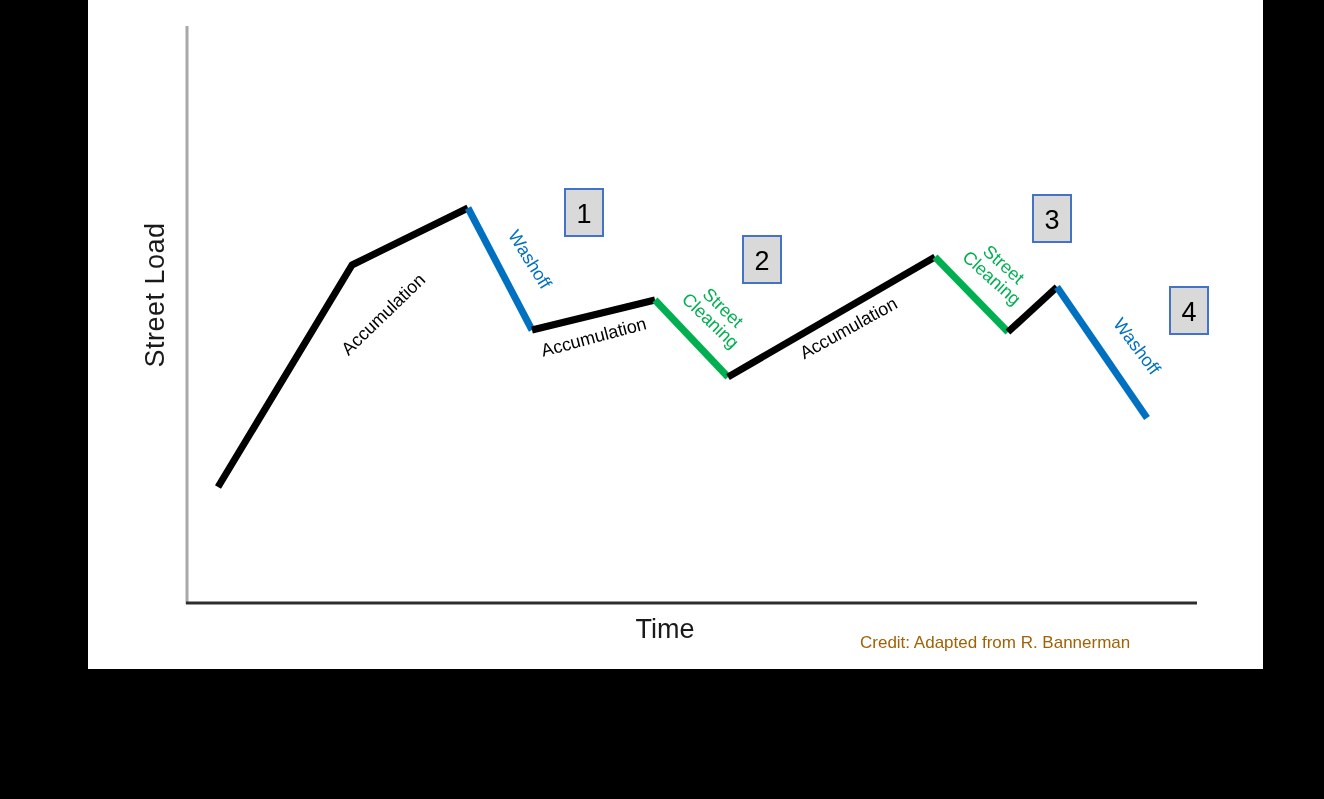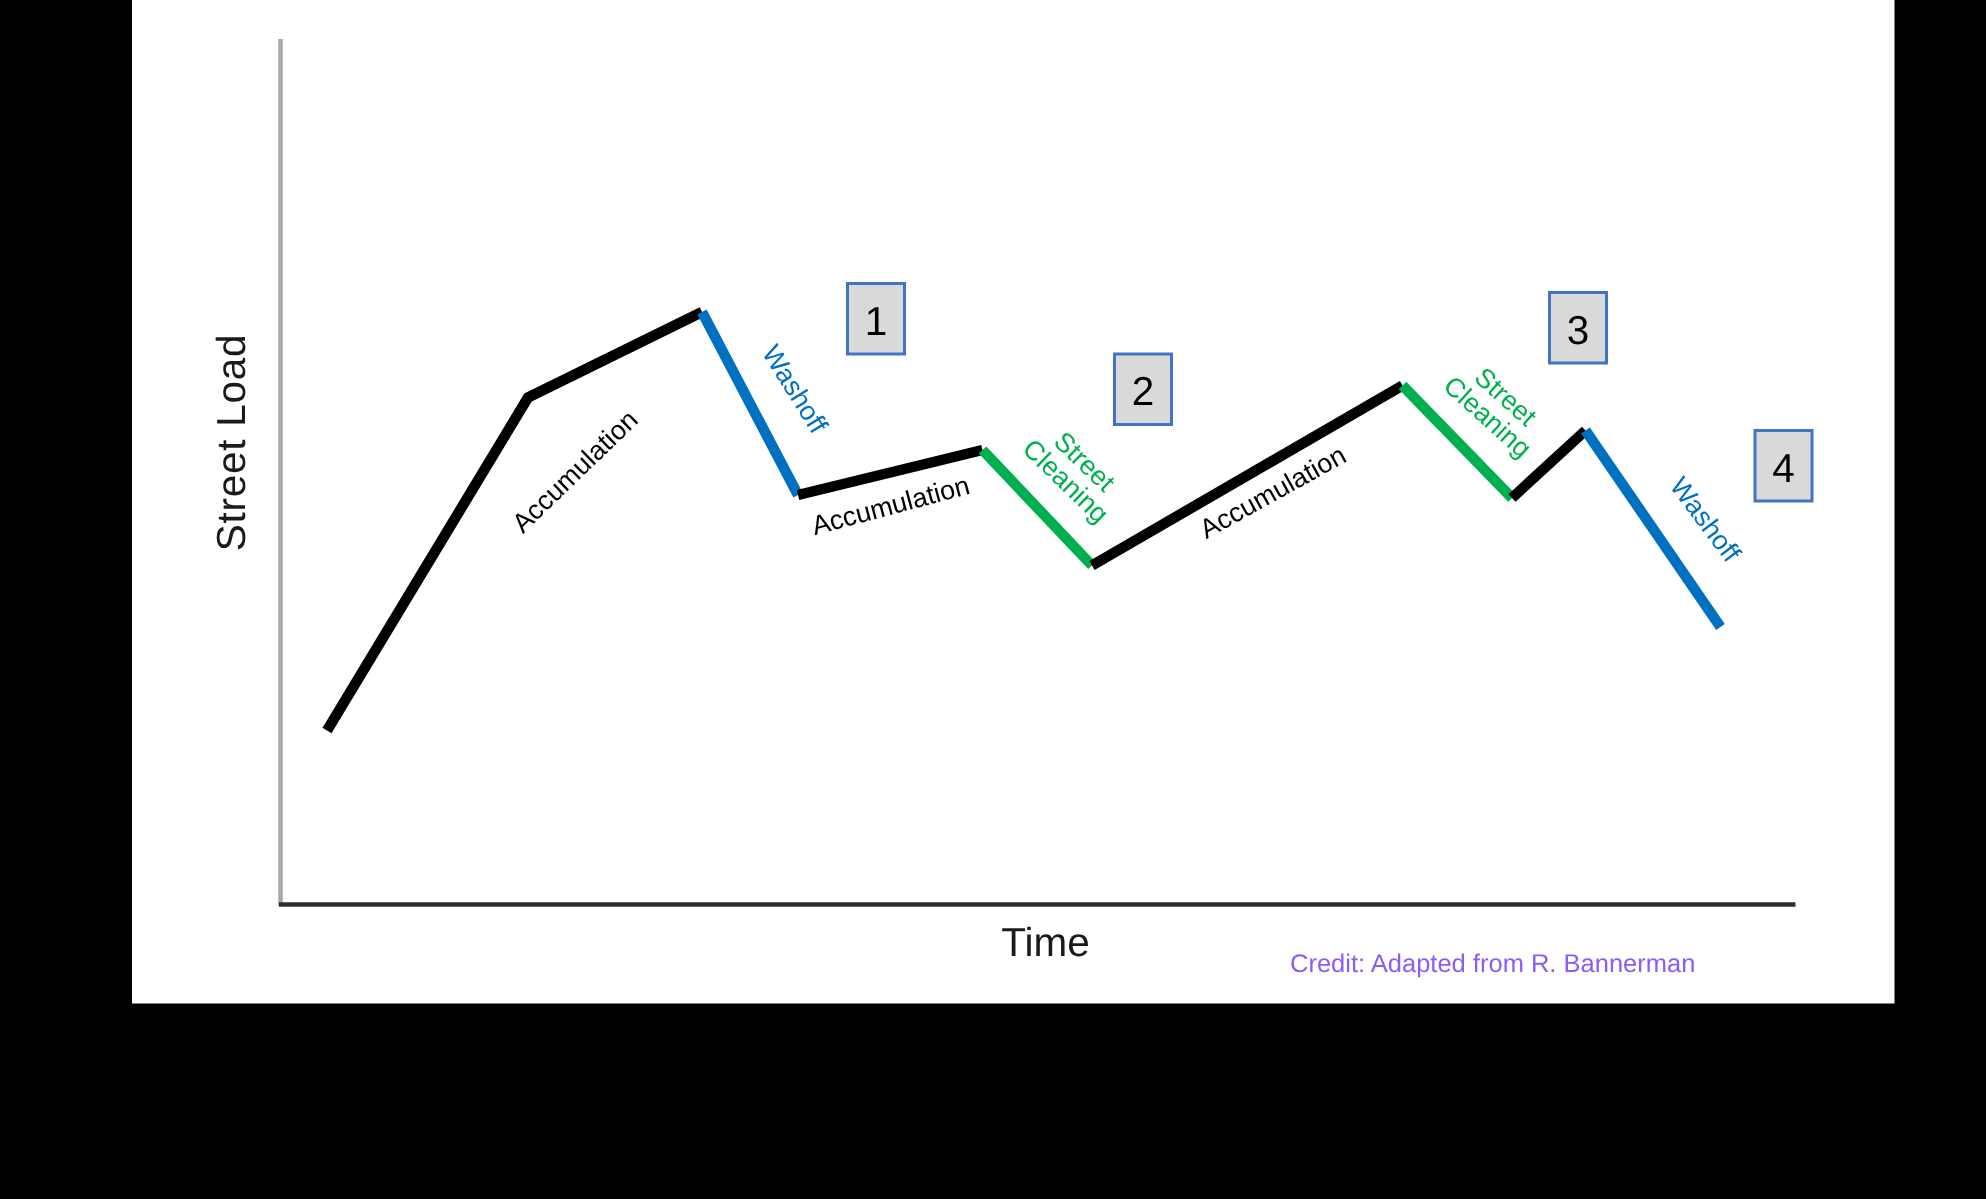--- a/index.html
+++ b/index.html
@@ -44,29 +44,28 @@
     letter-spacing: 0.5px;
   }
   .x-label {
     position: absolute;
     left: 577px;
     top: 629px;
     transform: translate(-50%, -50%);
     font-size: 27px;
     color: #1a1a1a;
     white-space: nowrap;
-    margin-left: 32px;
   }
   .credit {
     position: absolute;
     left: 772px;
     top: 633px;
     width: 315px;
     font-size: 17px;
-    color: #8b5cf6;
+    color: #a16207;
     white-space: nowrap;
   }
 </style>
 </head>
 <body>
 
 <div class="canvas">
   <div class="panel">
     <svg class="chart-svg" viewBox="88 0 1175 669" xmlns="http://www.w3.org/2000/svg">
         <line x1="187" y1="26" x2="187" y2="604" stroke="#a8a8a8" stroke-width="3"></line>

